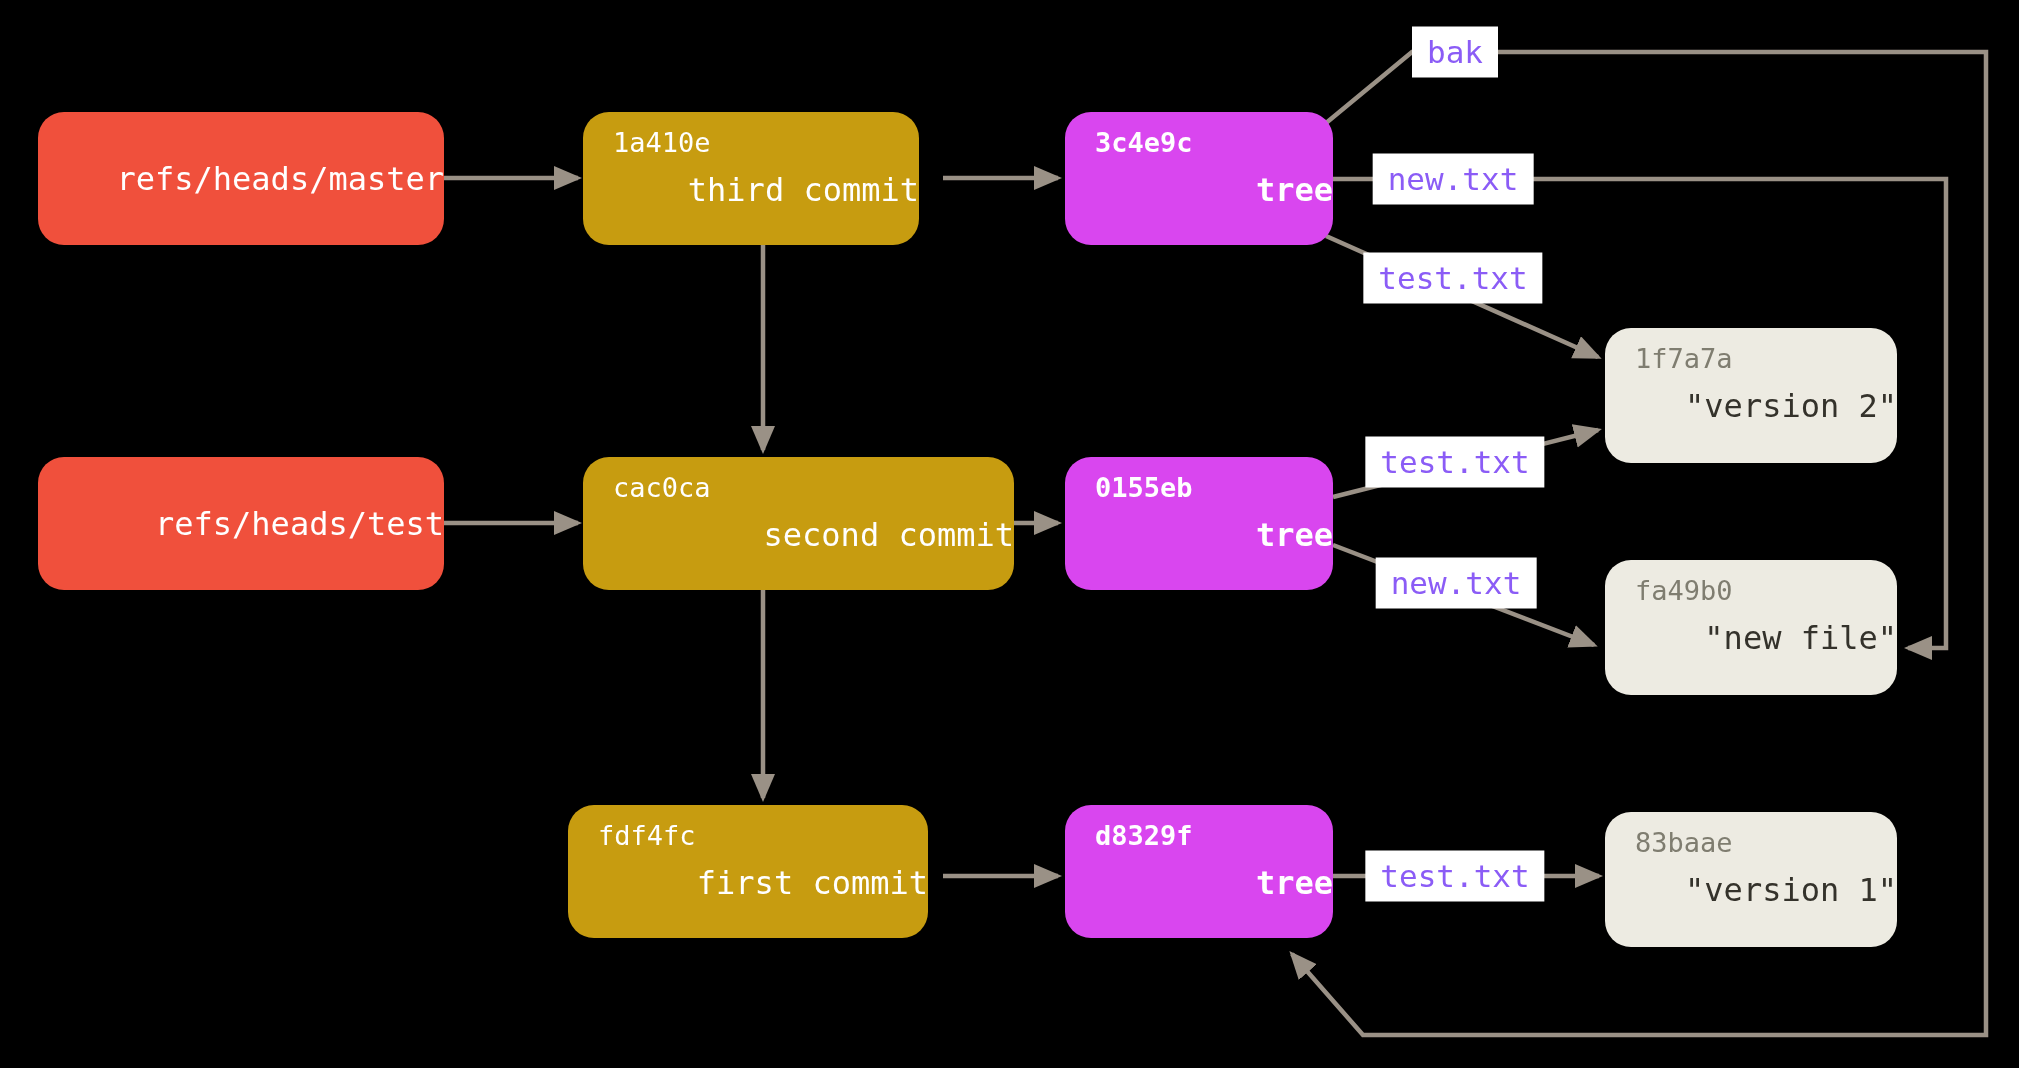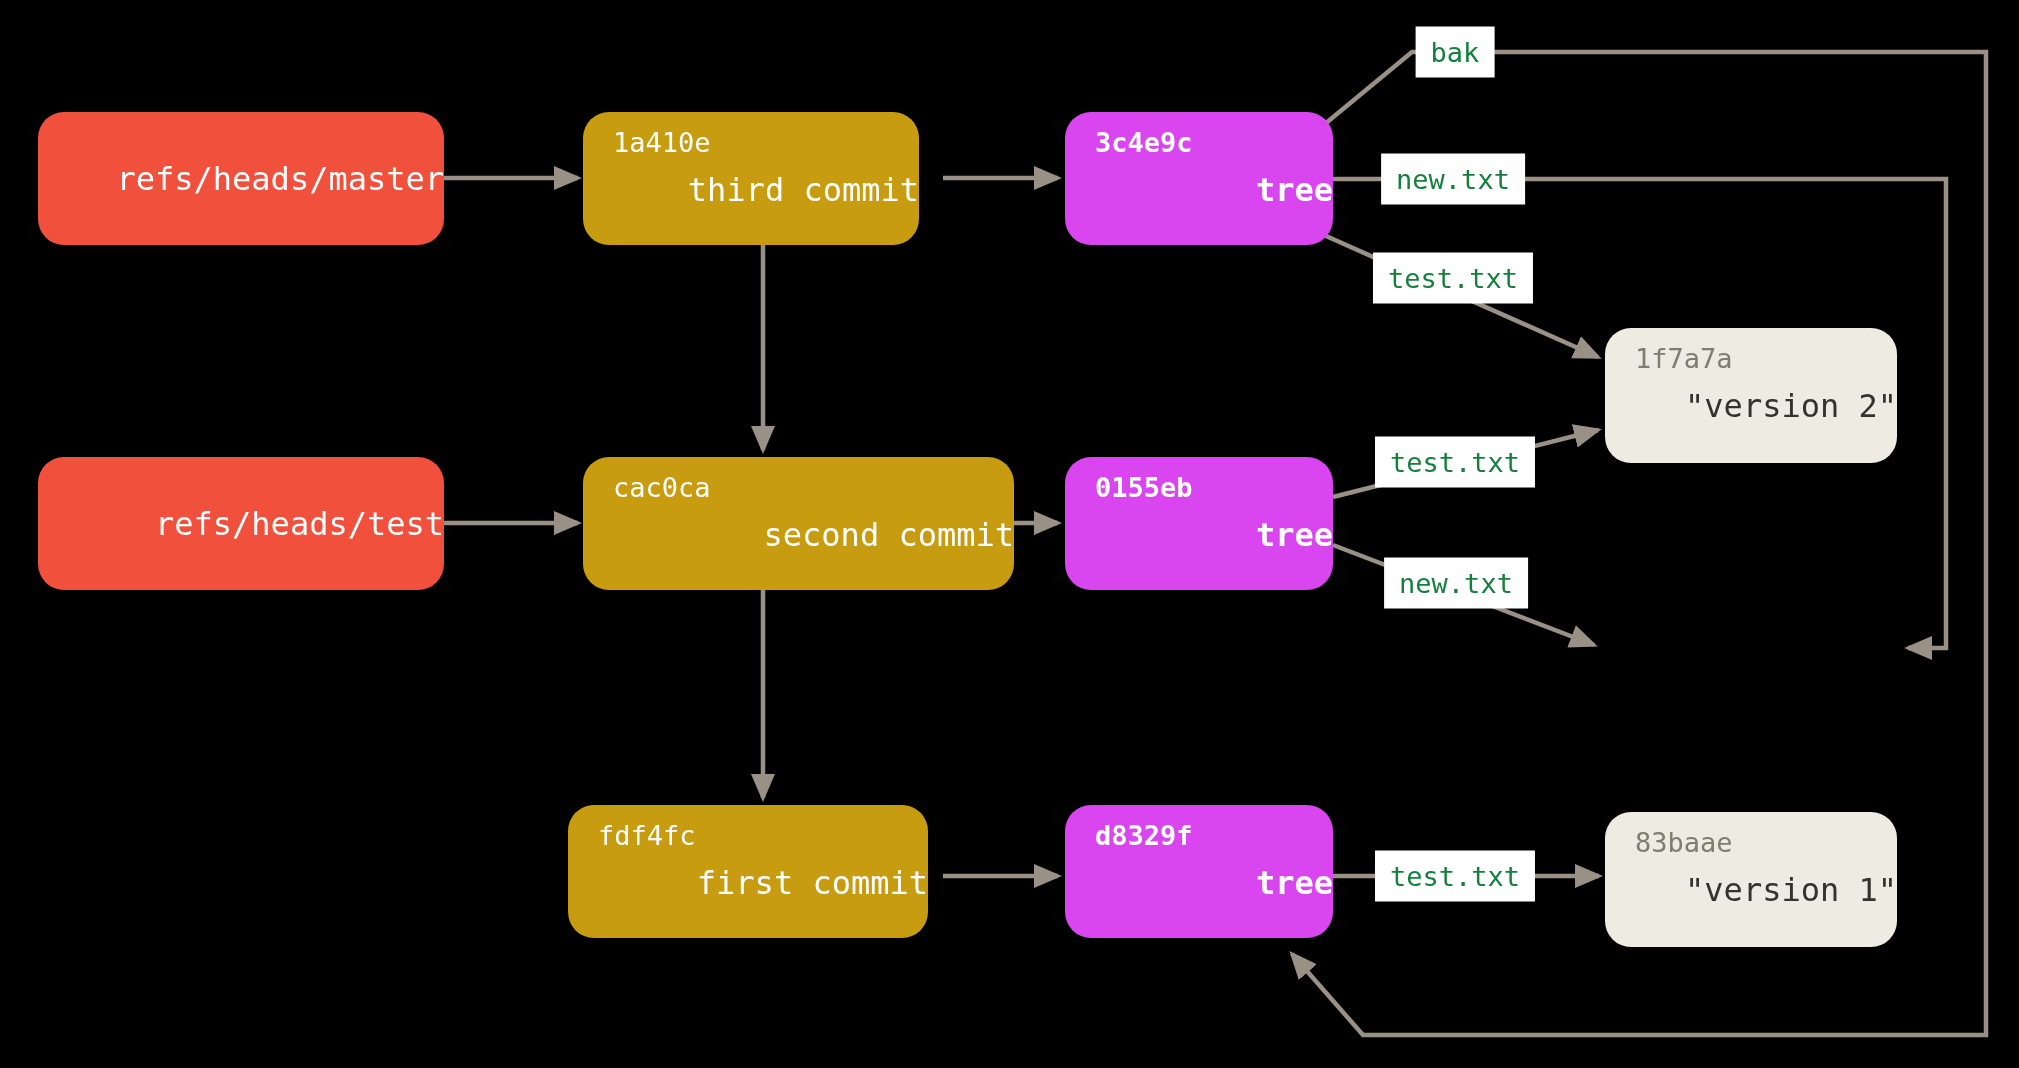--- a/index.html
+++ b/index.html
@@ -39,22 +39,22 @@
   .commit{background:#C79C10;}
   .tree{background:#d946ef;font-weight:bold;}
   .blob{background:#EDEBE2;}
   .blob .hash{color:#7F7D70;}
   .blob .title{color:#34322B;}
   .edge-label{
     position:absolute;
     z-index:3;
     transform:translate(-50%,-50%);
     background:#ffffff;
-    color:#15803d;
-    font-size:27px;
+    color:#8b5cf6;
+    font-size:31px;
     line-height:31px;
     padding:10px 15px;
     white-space:pre;
   }
 </style>
 </head>
 <body>
 
 <div class="canvas">
 
@@ -111,20 +111,24 @@
   </div>
   <div class="node tree" style="left:1065px;top:805px;width:268px;height:133px">
     <div class="hash">d8329f</div>
     <div class="title">tree</div>
   </div>
 
   <div class="node blob" style="left:1605px;top:328px;width:292px;height:135px">
     <div class="hash">1f7a7a</div>
     <div class="title">"version 2"</div>
   </div>
+  <div class="node blob" style="left:1605px;top:560px;width:292px;height:135px">
+    <div class="hash">fa49b0</div>
+    <div class="title">"new file"</div>
+  </div>
   <div class="node blob" style="left:1605px;top:812px;width:292px;height:135px">
     <div class="hash">83baae</div>
     <div class="title">"version 1"</div>
   </div>
 
   <div class="edge-label" style="left:1455px;top:52px">bak</div>
   <div class="edge-label" style="left:1453px;top:179px">new.txt</div>
   <div class="edge-label" style="left:1453px;top:278px">test.txt</div>
   <div class="edge-label" style="left:1455px;top:462px">test.txt</div>
   <div class="edge-label" style="left:1456px;top:583px">new.txt</div>

